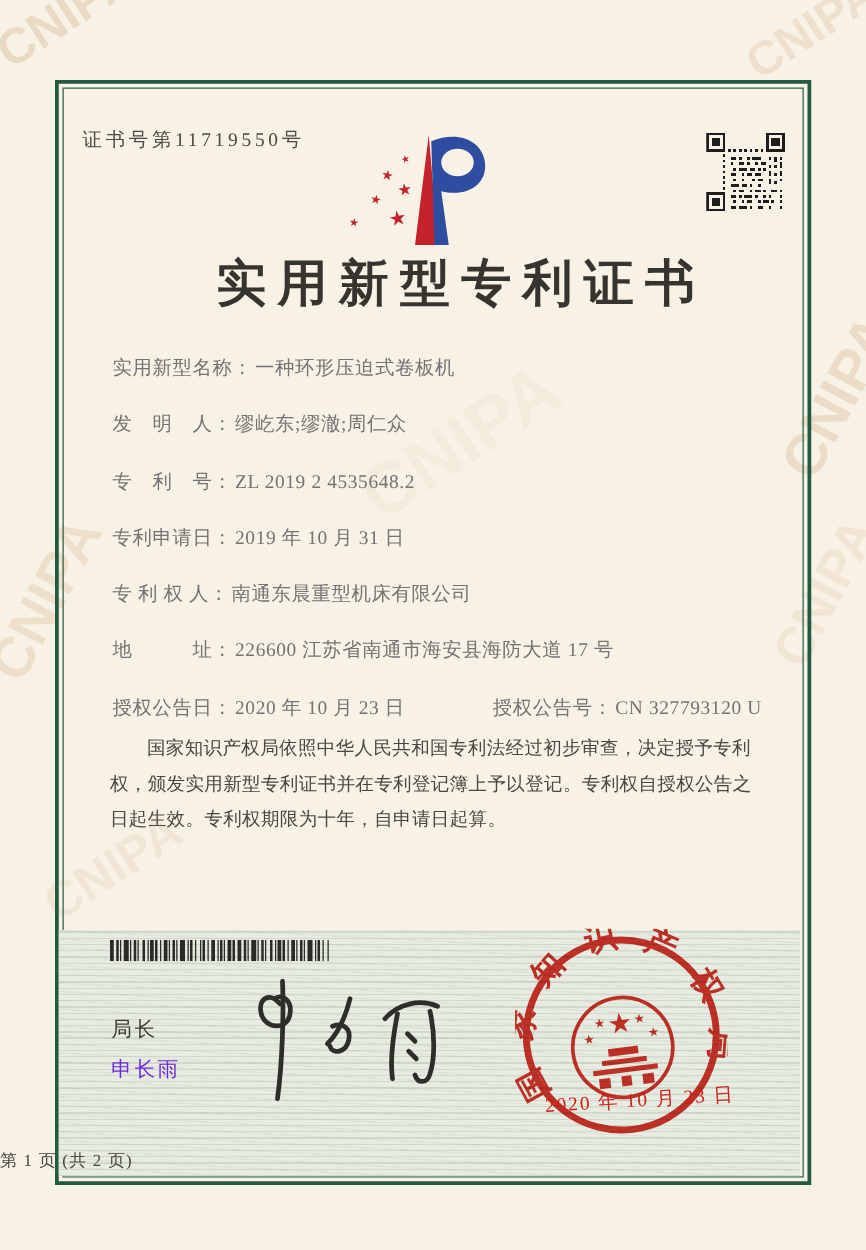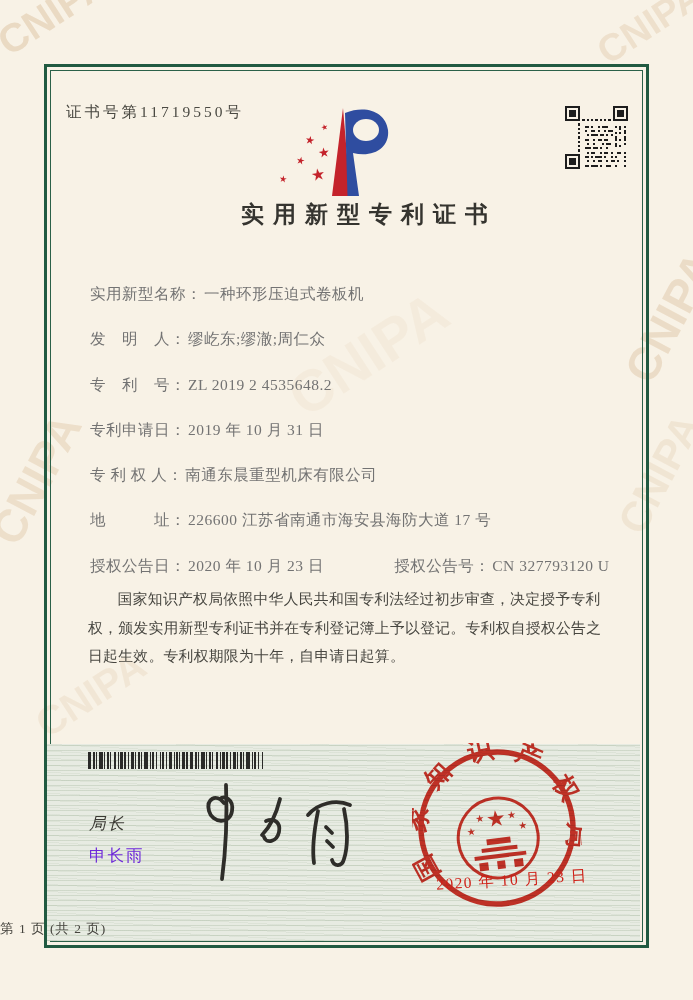--- a/index.html
+++ b/index.html
@@ -20,40 +20,40 @@
   .frame::before{
     content:""; position:absolute; inset:3px; border:1px solid #2b6149;
   }
   .cert-no{
     position:absolute; left:66px; top:102px; font-size:15.5px; letter-spacing:3px; color:#4a4942;
   }
   .logo{ position:absolute; left:281px; top:103px; width:114px; height:94px; }
   .qr{ position:absolute; left:565px; top:106px; width:63px; height:63px; }
   .title{
     position:absolute; left:0; right:0; top:199px; text-align:center;
-    font-size:23px; font-weight:bold; letter-spacing:9px; color:#35342f;padding-left:45px;
+    font-size:40px; font-weight:bold; letter-spacing:9px; color:#35342f;padding-left:45px;
   }
   .rows{ position:absolute; left:90px; top:284px; width:540px; font-size:15.5px; color:#737373; }
   .row{ height:45.3px; letter-spacing:0.5px; white-space:nowrap; }
   .row .val{ margin-left:2px; }
   .grant-second{ margin-left:66px; }
   .body-text{
     position:absolute; left:88px; top:585px; width:528px;
     font-size:14.8px; line-height:1.93; color:#474640; letter-spacing:0.3px;
   }
   .body-text p{ margin:0; text-indent:2em; }
   .band{
     position:absolute; left:47px; top:744px; width:593px; height:197px;
     background-color:#e7ebe2;
     background-image:
       repeating-linear-gradient(0deg, rgba(146,168,138,.28) 0 1px, rgba(0,0,0,0) 1px 5px),
       repeating-linear-gradient(3deg, rgba(146,168,138,.12) 0 1px, rgba(0,0,0,0) 1px 7px);
   }
   .barcode{ position:absolute; left:88px; top:752px; width:176px; height:17px; }
-  .director-label{ position:absolute; left:89px; top:813px; font-size:16.5px; color:#3b3a34; letter-spacing:2px;font-style:italic;}
+  .director-label{ position:absolute; left:89px; top:813px; font-size:16.5px; color:#3b3a34; letter-spacing:2px;}
   .director-name{ position:absolute; left:89px; top:845px; font-size:16.5px; color:#6d28d9; letter-spacing:2px;}
   .signature{ position:absolute; left:196px; top:781px; width:175px; height:102px; }
   .seal{ position:absolute; left:412px; top:743px; width:170px; height:170px; opacity:.93; mix-blend-mode:multiply;}
   .seal-date{
     position:absolute; left:436px; top:870px; font-size:15.5px; color:#cf2017;
     letter-spacing:1.5px; transform:rotate(-3.5deg); white-space:nowrap;
   }
   .page-info{ position:absolute; left:0; right:0; top:920px; font-size:13.5px; color:#46453f; letter-spacing:1px;}
   .footer-note{ position:absolute; left:0; right:0; top:957px; text-align:center; font-size:13.5px; color:#504f47; letter-spacing:2px;}
   .star{ position:absolute; color:#c4232b; font-family:"DejaVu Sans",sans-serif; line-height:1;}

